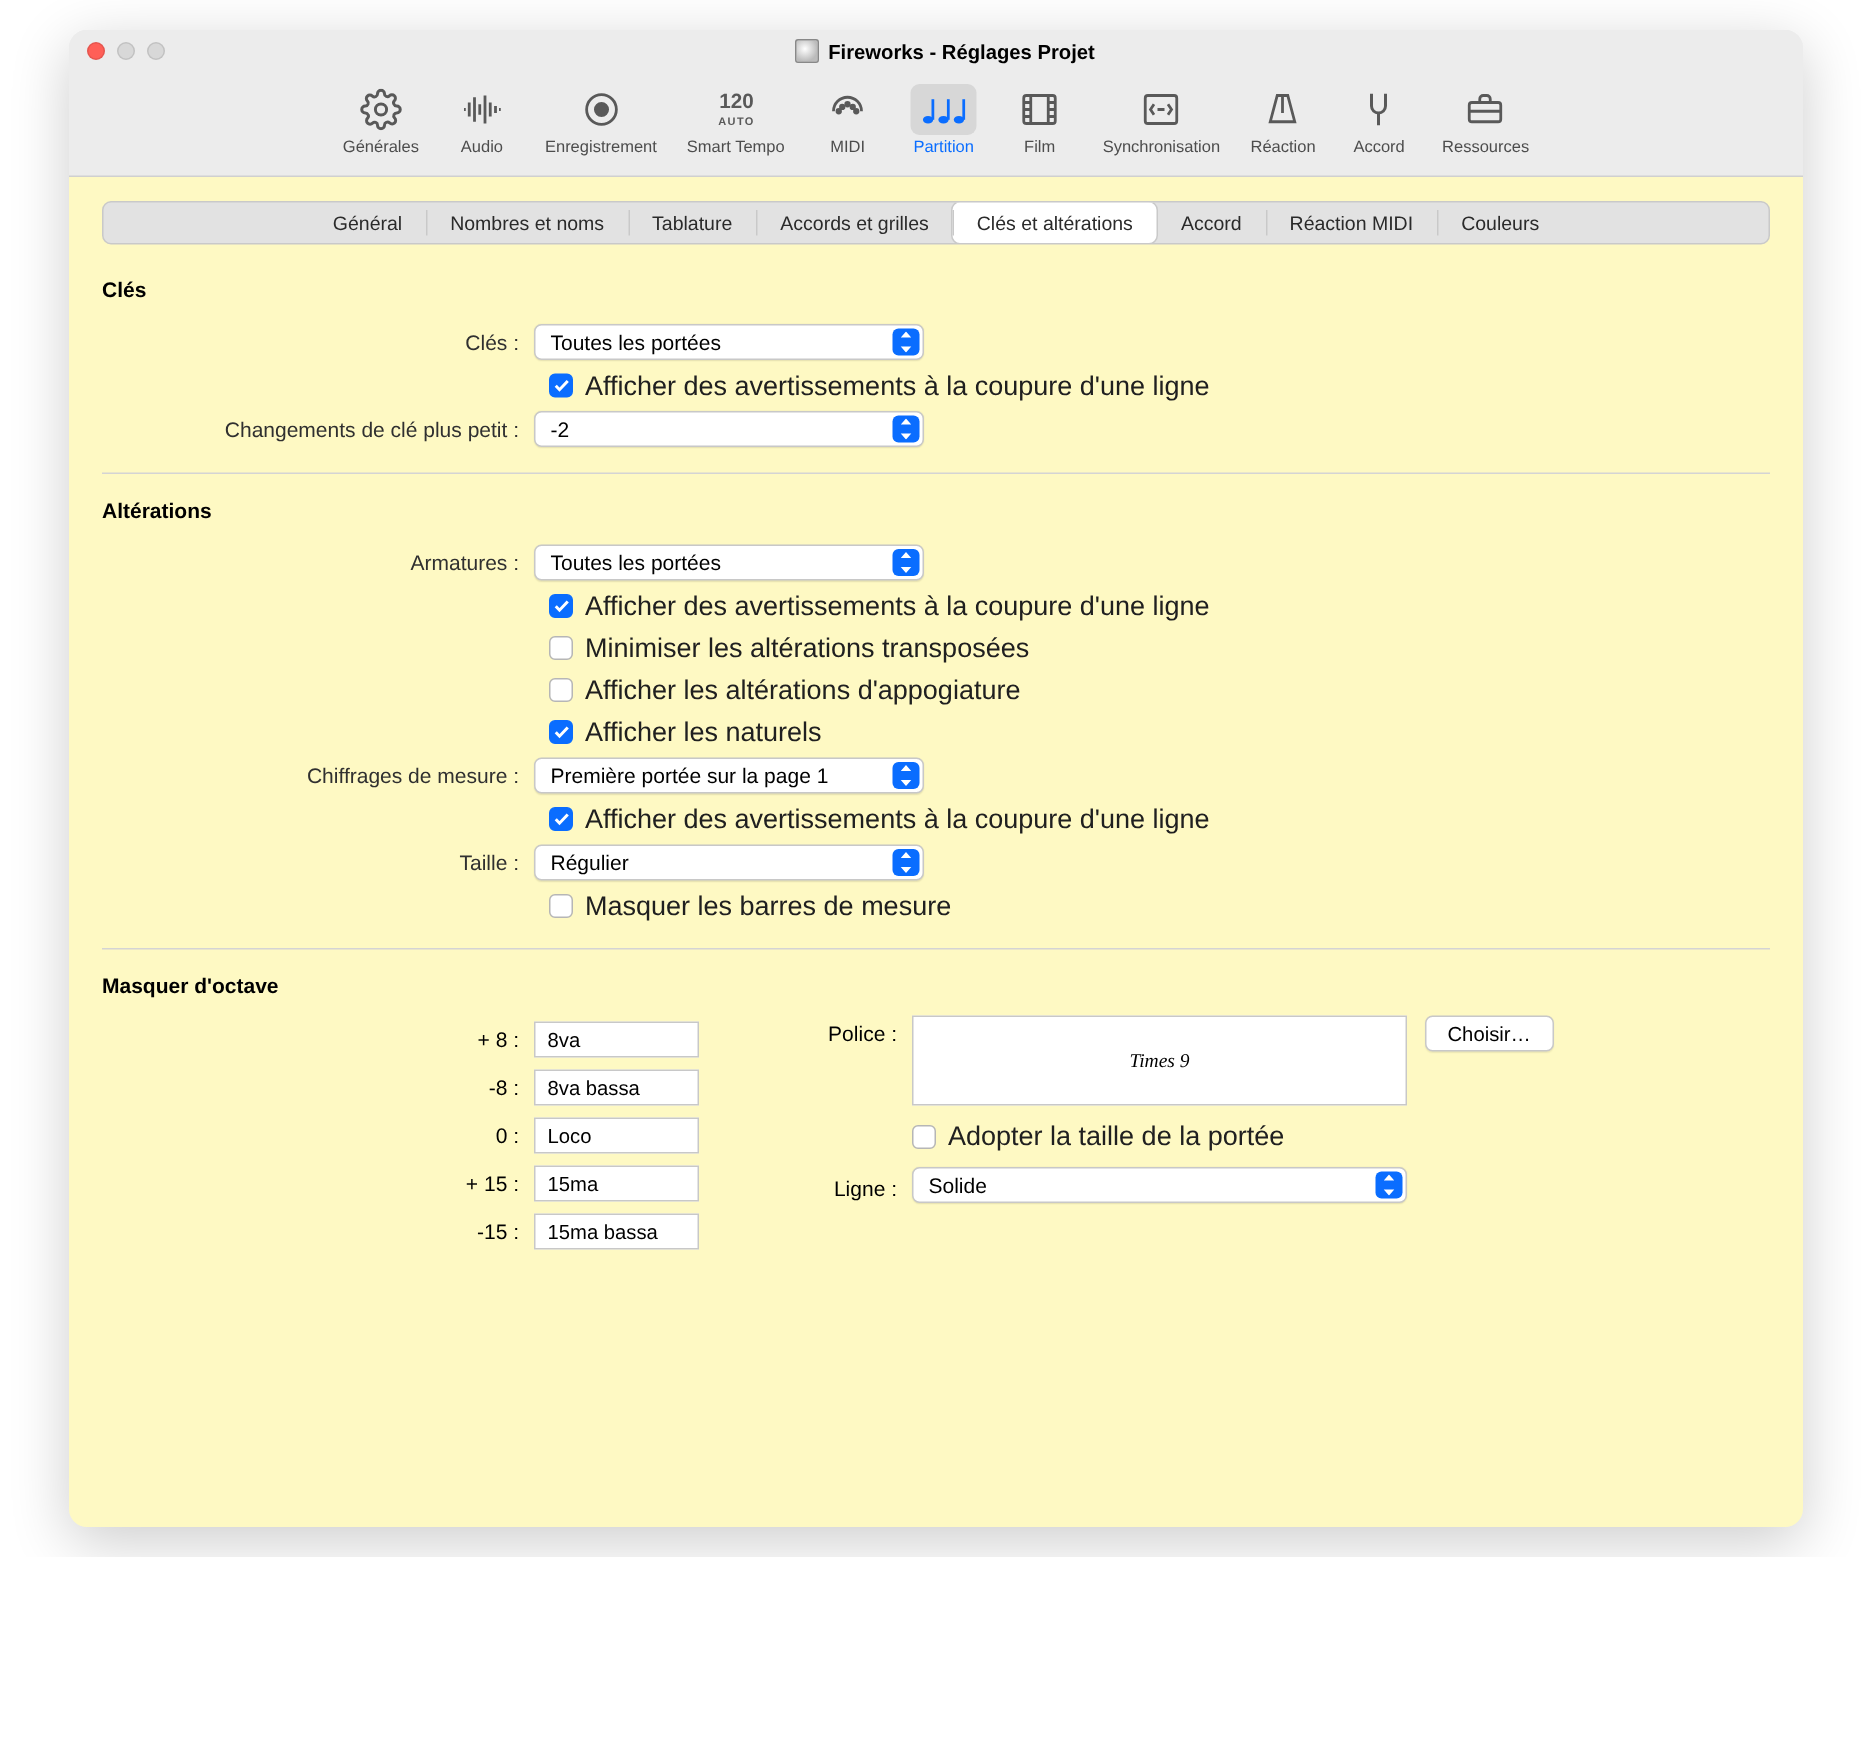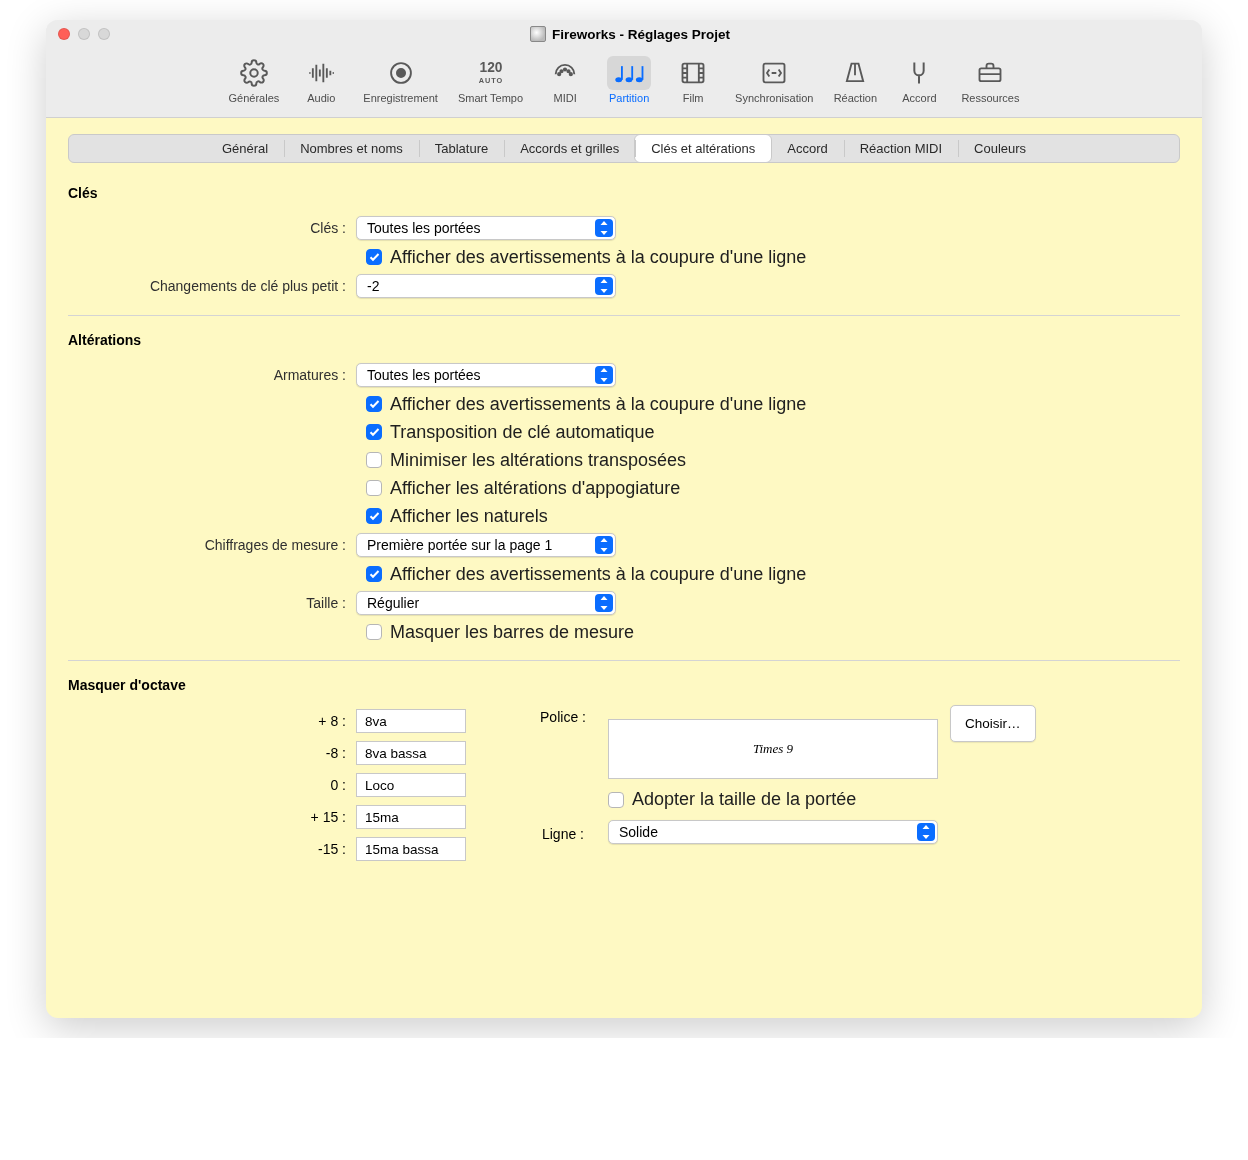--- a/index.html
+++ b/index.html
@@ -226,36 +226,35 @@
     height: 24px;
     background: #fff;
     border: 0.5px solid #c8c8c8;
     border-radius: 0;
     padding: 0 8px;
     font-size: 13.5px;
     width: 110px;
   }
   .octave-right { flex: 1; }
   .right-row { display: flex; align-items: flex-start; margin-bottom: 10px; }
-  .right-label { width: 80px; text-align: center; padding-right: 10px; font-size: 14px; padding-top: 4px; }
+  .right-label { width: 80px; text-align: right; padding-right: 10px; font-size: 14px; padding-top: 4px; }
   .font-preview {
     background: #fff;
     border: 0.5px solid #c8c8c8;
     height: 60px;
     width: 330px;
     display: flex;
     align-items: center;
     justify-content: center;
     font-family: "Times New Roman", Times, serif;
     font-style: italic;
     font-size: 13px;
-    margin-top: 14px;
   }
   .btn {
-    height: 37px;
+    height: 24px;
     padding: 0 14px;
     background: #fff;
     border: 0.5px solid #c8c8c8;
     border-radius: 5px;
     box-shadow: 0 0.5px 1px rgba(0,0,0,0.08);
     font-size: 13.5px;
     cursor: default;
     display: inline-flex; align-items: center;
   }
   .smart-tempo-svg text { font-family: inherit; }
@@ -465,30 +464,20 @@
           <span class="chk checked">
             <svg width="11" height="10" viewBox="0 0 11 10" fill="none" stroke="white" stroke-width="2">
                 <path d="M1.5 5.2l2.5 2.6L9.5 2"></path>
               </svg>
           </span>
           <span>Afficher des avertissements à la coupure d'une ligne</span>
         </label>
       </div>
       <div class="indented">
         <label class="checkbox">
-          <span class="chk checked">
-            <svg width="11" height="10" viewBox="0 0 11 10" fill="none" stroke="white" stroke-width="2">
-                <path d="M1.5 5.2l2.5 2.6L9.5 2"></path>
-              </svg>
-          </span>
-          <span>Transposition de clé automatique</span>
-        </label>
-      </div>
-      <div class="indented">
-        <label class="checkbox">
           <span class="chk">
             
           </span>
           <span>Minimiser les altérations transposées</span>
         </label>
       </div>
       <div class="indented">
         <label class="checkbox">
           <span class="chk">
             

